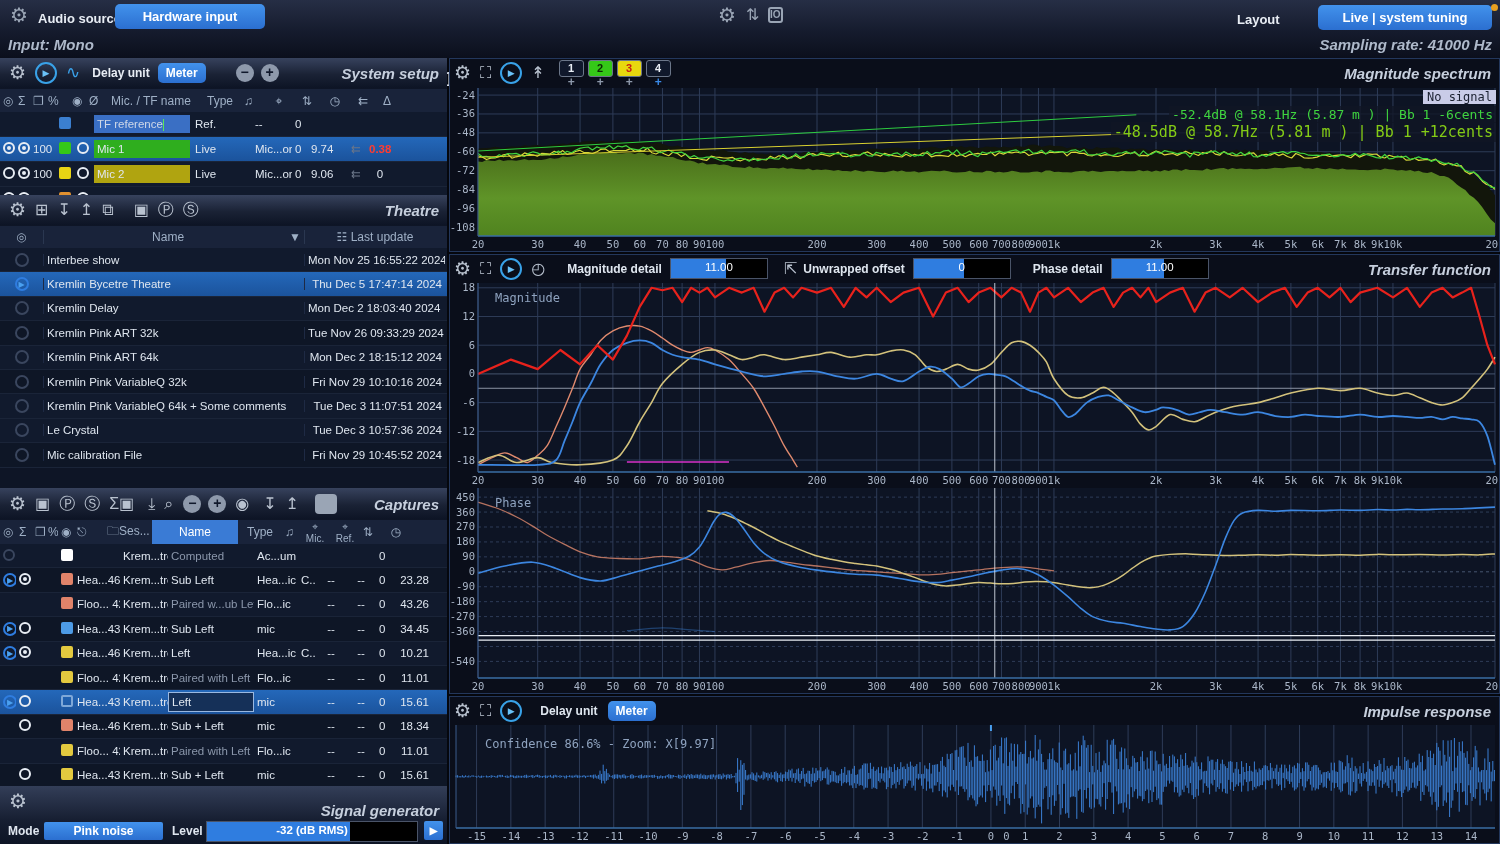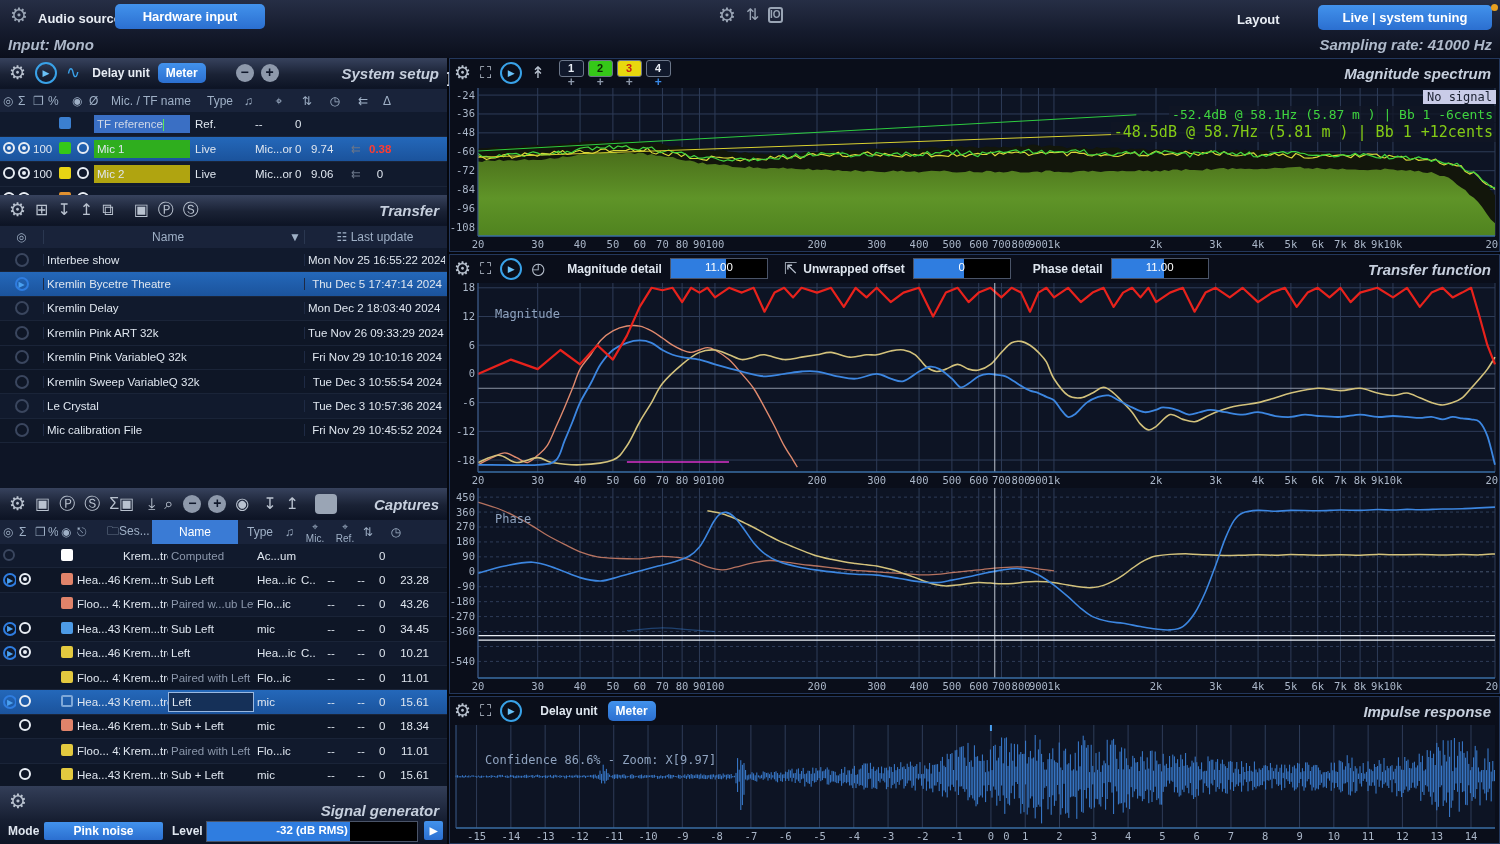--- a/index.html
+++ b/index.html
@@ -42,21 +42,21 @@
   .csq{width:12px;height:12px;border-radius:2px;display:inline-block;}
   .radio{width:12px;height:12px;border-radius:50%;border:2px solid #e8edf4;display:inline-block;box-sizing:border-box;position:relative;}
   .radio.filled::after{content:"";position:absolute;left:2px;top:2px;width:4px;height:4px;border-radius:50%;background:#e8edf4;}
   .radio.faint{border-color:#3a465e;}
   .playc{width:14px;height:14px;border-radius:50%;border:2px solid #2f7de0;color:#4aa0f0;
     font-size:8px;display:flex;align-items:center;justify-content:center;box-sizing:border-box;}
   
   .chart-panel{background:#0a0e1a;border:1px solid #23375c;box-sizing:border-box;}
   .chart-title{font-style:italic;font-weight:bold;font-size:15px;color:#c6cfdd;}
   svg{display:block;}
-  .in-chart-label{font-family:"DejaVu Sans Mono",monospace;font-size:12px;color:#8fa3bf;margin-top:16px;}
+  .in-chart-label{font-family:"DejaVu Sans Mono",monospace;font-size:12px;color:#8fa3bf;}
   .slider{background:#000;border:1px solid #4a5468;height:19px;position:relative;
     font-size:11.5px;color:#fff;overflow:hidden;cursor:pointer;}
   .slider .fill{position:absolute;left:0;top:0;bottom:0;background:#2f7de0;}
   .slider .val{position:absolute;width:100%;text-align:center;top:2px;}
   .numbtn{width:23px;height:15px;border:1px solid #6b7689;border-radius:3px;background:#10182b;
     color:#e8edf4;font-weight:bold;font-size:11px;text-align:center;line-height:15px;cursor:pointer;}
   .plus-under{color:#8e99ab;font-size:12px;font-weight:bold;text-align:center;cursor:pointer;line-height:10px;}
 </style>
 </head>
 <body>
@@ -170,21 +170,21 @@
 <div class="abs" style="left:0;top:195px;width:447px;height:293px;overflow:hidden;background:#0e1526;">
   <div class="panel-toolbar abs" style="left:0;top:0;width:447px;height:30px;">
     <span class="ticon" style="font-size:19px;">⚙</span>
     <span class="ticon">⊞</span>
     <span class="ticon">↧</span>
     <span class="ticon">↥</span>
     <span class="ticon">⧉</span>
     <span class="ticon" style="margin-left:20px;">▣</span>
     <span class="ticon">Ⓟ</span>
     <span class="ticon">Ⓢ</span>
-    <span class="panel-title">Transfer</span>
+    <span class="panel-title">Theatre</span>
   </div>
   <div class="thead abs" style="left:0;top:31px;width:447px;height:22px;">
     <span class="cell" style="width:43px;text-align:center;">◎</span>
     <span class="cell" style="width:262px;text-align:center;border-left:1px solid #2a3750;border-right:1px solid #2a3750;"><span>Name</span> <span style="float:right">▼</span></span>
     <span class="cell" style="width:140px;text-align:center;"><span>☷</span> <span>Last update</span></span>
   </div>
   <div class="abs" id="sessrows" style="left:0;top:53px;width:447px;height:240px;">
       <div class="trow" style="height: 23.4px;">
         <span class="cell" style="width: 43px; display: flex; justify-content: center;">
           <span class="radio faint" style="width: 14px; height: 14px;"></span>
@@ -206,33 +206,40 @@
         <span class="cell" style="width: 262px; border-left: 1px solid rgb(30, 42, 68); border-right: 1px solid rgb(30, 42, 68);">Kremlin Delay</span>
         <span class="cell" style="width: 140px; text-align: left;">Mon Dec  2 18:03:40 2024</span>
       </div>
       <div class="trow alt" style="height: 23.4px;">
         <span class="cell" style="width: 43px; display: flex; justify-content: center;">
           <span class="radio faint" style="width: 14px; height: 14px;"></span>
         </span>
         <span class="cell" style="width: 262px; border-left: 1px solid rgb(30, 42, 68); border-right: 1px solid rgb(30, 42, 68);">Kremlin Pink ART 32k</span>
         <span class="cell" style="width: 140px; text-align: right;">Tue Nov 26 09:33:29 2024</span>
       </div>
+      <div class="trow" style="height: 23.4px;">
+        <span class="cell" style="width: 43px; display: flex; justify-content: center;">
+          <span class="radio faint" style="width: 14px; height: 14px;"></span>
+        </span>
+        <span class="cell" style="width: 262px; border-left: 1px solid rgb(30, 42, 68); border-right: 1px solid rgb(30, 42, 68);">Kremlin Pink ART 64k</span>
+        <span class="cell" style="width: 140px; text-align: right;">Mon Dec  2 18:15:12 2024</span>
+      </div>
       <div class="trow alt" style="height: 23.4px;">
         <span class="cell" style="width: 43px; display: flex; justify-content: center;">
           <span class="radio faint" style="width: 14px; height: 14px;"></span>
         </span>
         <span class="cell" style="width: 262px; border-left: 1px solid rgb(30, 42, 68); border-right: 1px solid rgb(30, 42, 68);">Kremlin Pink VariableQ 32k</span>
         <span class="cell" style="width: 140px; text-align: right;">Fri Nov 29 10:10:16 2024</span>
       </div>
-      <div class="trow alt" style="height: 23.4px;">
+      <div class="trow" style="height: 23.4px;">
         <span class="cell" style="width: 43px; display: flex; justify-content: center;">
           <span class="radio faint" style="width: 14px; height: 14px;"></span>
         </span>
-        <span class="cell" style="width: 262px; border-left: 1px solid rgb(30, 42, 68); border-right: 1px solid rgb(30, 42, 68);">Kremlin Sweep VariableQ 32k</span>
-        <span class="cell" style="width: 140px; text-align: right;">Tue Dec  3 10:55:54 2024</span>
+        <span class="cell" style="width: 262px; border-left: 1px solid rgb(30, 42, 68); border-right: 1px solid rgb(30, 42, 68);">Kremlin Pink VariableQ 64k + Some comments</span>
+        <span class="cell" style="width: 140px; text-align: right;">Tue Dec  3 11:07:51 2024</span>
       </div>
       <div class="trow" style="height: 23.4px;">
         <span class="cell" style="width: 43px; display: flex; justify-content: center;">
           <span class="radio faint" style="width: 14px; height: 14px;"></span>
         </span>
         <span class="cell" style="width: 262px; border-left: 1px solid rgb(30, 42, 68); border-right: 1px solid rgb(30, 42, 68);">Le Crystal</span>
         <span class="cell" style="width: 140px; text-align: right;">Tue Dec  3 10:57:36 2024</span>
       </div>
       <div class="trow alt" style="height: 23.4px;">
         <span class="cell" style="width: 43px; display: flex; justify-content: center;">

